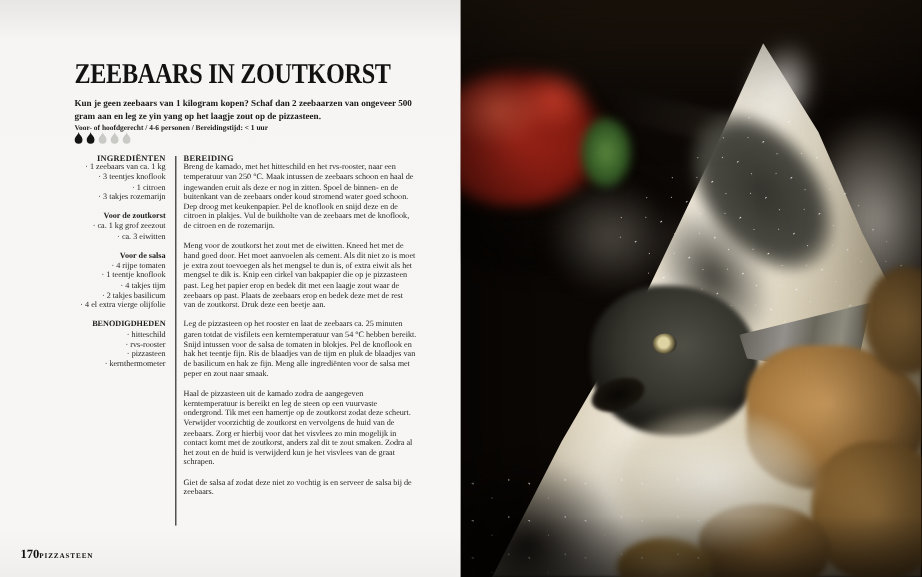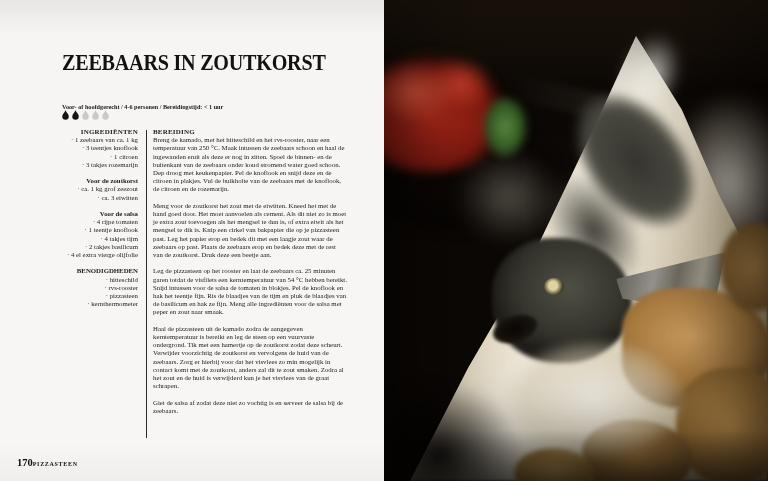--- a/index.html
+++ b/index.html
@@ -93,20 +93,21 @@
       background:linear-gradient(0deg,rgba(8,5,3,.9),rgba(8,5,3,0));}
   .ph-vignette{left:0;top:0;width:384px;height:481px;box-shadow:inset 0 0 90px 30px rgba(0,0,0,.55);}
 </style>
 </head>
 <body>
 
 <div class="book">
 
   <div class="page">
     <div class="title">ZEEBAARS IN ZOUTKORST</div>
+    <div class="intro">Kun je geen zeebaars van 1 kilogram kopen? Schaf dan 2 zeebaarzen van ongeveer 500 gram aan en leg ze yin yang op het laagje zout op de pizzasteen.</div>
     <div class="meta">Voor- of hoofdgerecht / 4-6 personen / Bereidingstijd: &lt; 1 uur</div>
     <div class="flames" id="flames">
         <span class="flame on"><svg width="9" height="11" viewBox="0 0 10 12">
             <path d="M5 0C5.4 2.6 8.6 3.8 8.6 7.1A3.6 3.6 0 0 1 1.4 7.1C1.4 4.4 4.4 3 5 0Z"></path>
           </svg></span>
         <span class="flame on"><svg width="9" height="11" viewBox="0 0 10 12">
             <path d="M5 0C5.4 2.6 8.6 3.8 8.6 7.1A3.6 3.6 0 0 1 1.4 7.1C1.4 4.4 4.4 3 5 0Z"></path>
           </svg></span>
         <span class="flame"><svg width="9" height="11" viewBox="0 0 10 12">
             <path d="M5 0C5.4 2.6 8.6 3.8 8.6 7.1A3.6 3.6 0 0 1 1.4 7.1C1.4 4.4 4.4 3 5 0Z"></path>

